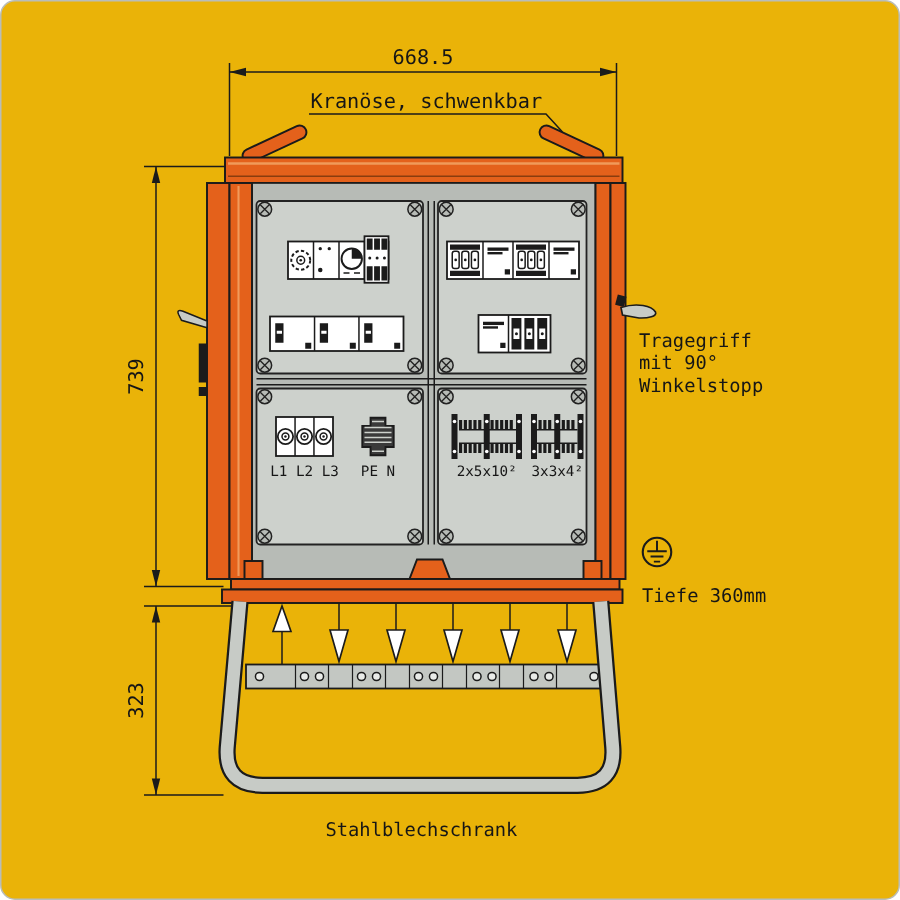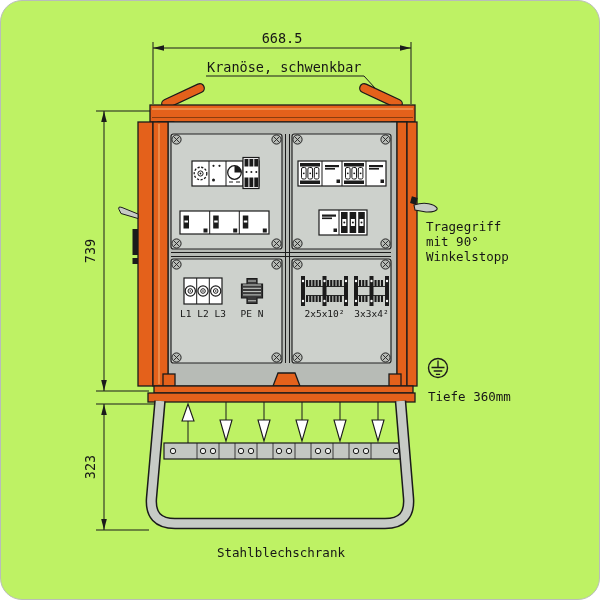--- a/index.html
+++ b/index.html
@@ -1,18 +1,18 @@
 <!DOCTYPE html>
 <html><head>
 <meta charset="utf-8">
 <style>
   html,body{margin:0;padding:0;background:#fff;}
   .canvas{
-    position:relative;width:598px;height:598px;background:#bef264;
-    border:1px solid #b9bdb9;border-radius:22px;overflow:hidden;
+    position:relative;width:598px;height:598px;background:#eab308;
+    border:1px solid #b9bdb9;border-radius:10px;overflow:hidden;
     font-family:"DejaVu Sans Mono",monospace;
   }
   svg text{font-family:"DejaVu Sans Mono",monospace;fill:#161616;}
   .dim{font-size:13.5px;}
   .note{font-size:12.5px;}
   .small{font-size:9.5px;}
   .ln{stroke:#1b1b1b;stroke-width:1;fill:none;}
   .arr{fill:#1b1b1b;stroke:none;}
   .oarr{fill:#ffffff;stroke:#1b1b1b;stroke-width:1.1;}
   .orange{fill:#E4611B;stroke:#1b1b1b;stroke-width:1.3;}

